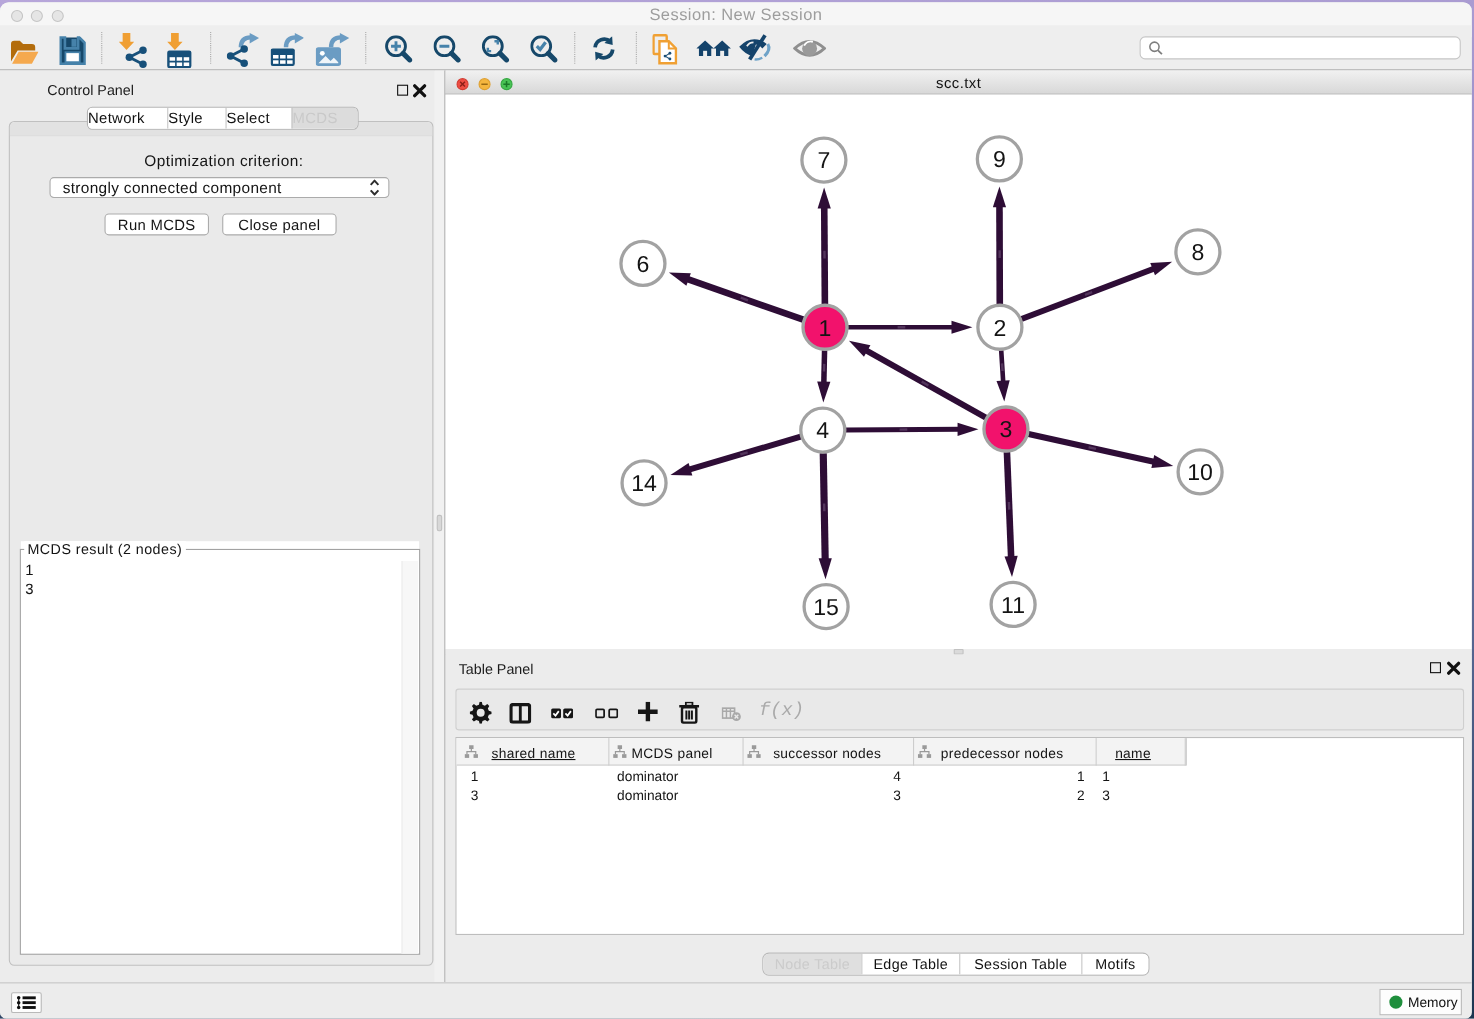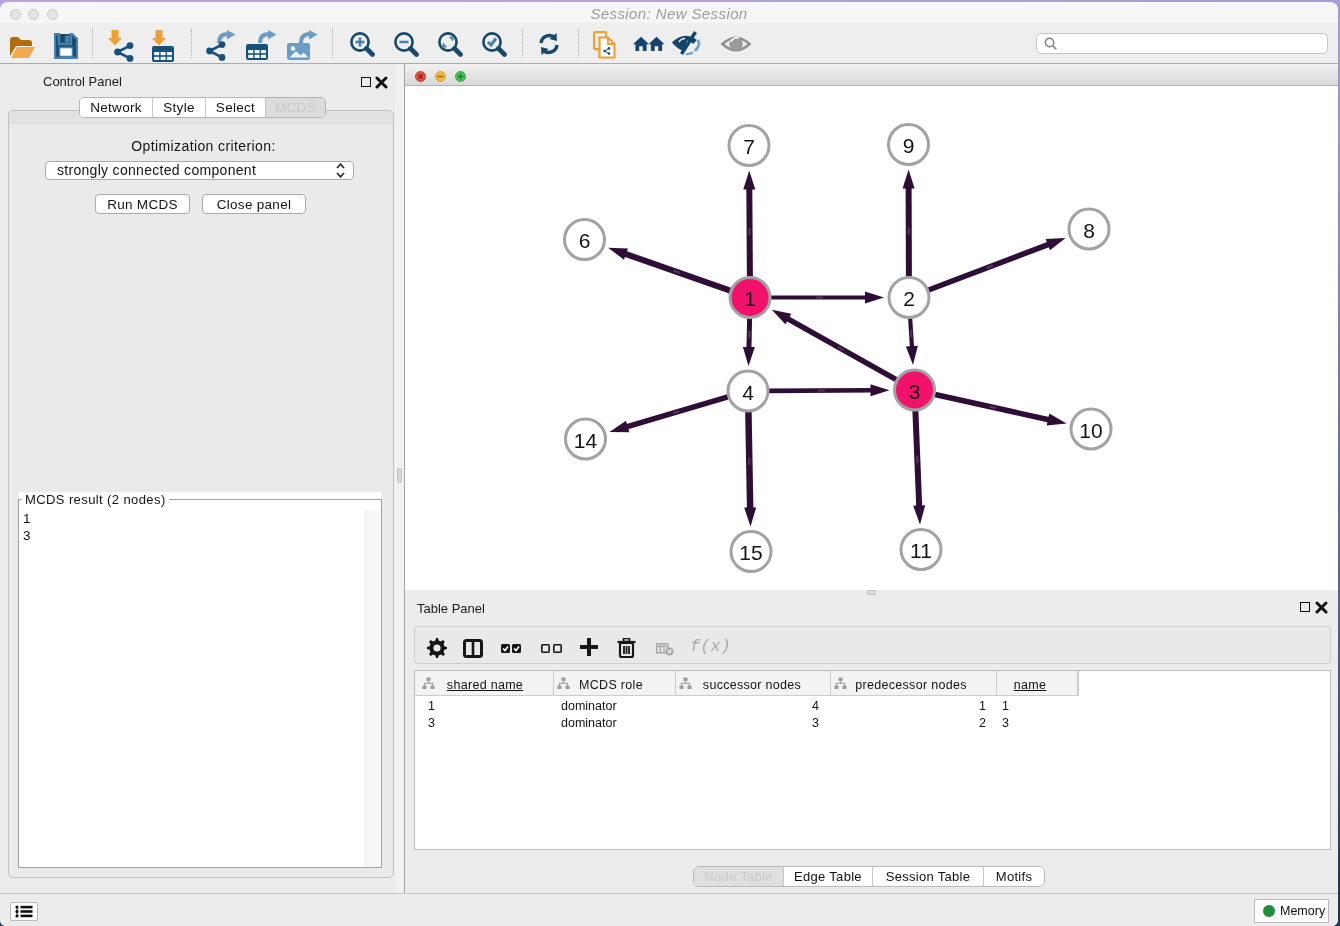--- a/index.html
+++ b/index.html
@@ -1,33 +1,33 @@
 <!DOCTYPE html>
 <html><head>
 <meta charset="utf-8">
 <style>
 html,body{margin:0;padding:0;width:1340px;height:926px;overflow:hidden;}
 body{background:linear-gradient(175deg,#b7a6da 0%,#9a8fc8 25%,#51628c 70%,#1c3550 100%);
 font-family:"Liberation Sans",sans-serif;}
 *{box-sizing:border-box;}
 #window{position:absolute;left:0;top:2px;width:1338px;height:924px;background:#ececec;
 border-radius:8px 8px 6px 6px;overflow:hidden;}
-#titlebar{position:absolute;left:0;top:0;width:1338px;height:33px;background:#f6f6f6;border-bottom:1px solid #c9c9c9;font-style:italic;}
+#titlebar{position:absolute;left:0;top:0;width:1338px;height:33px;background:#f6f6f6;border-bottom:1px solid #c9c9c9;}
 .tl{position:absolute;top:7px;width:11px;height:11px;border-radius:50%;background:#e5e5e5;border:1px solid #c5c5c5;}
 #wintitle{position:absolute;top:3px;left:0;width:1338px;text-align:center;font-size:15px;letter-spacing:0.4px;color:#9d9d9d;}
 #toolbar{position:absolute;left:0;top:21px;width:1338px;height:41px;background:#eeeeee;border-bottom:1px solid #ababab;}
 .tsep{position:absolute;top:6px;height:29px;width:0;border-left:1px dotted #a9a9a9;}
 .ticon{position:absolute;top:4px;}
 #searchbox{position:absolute;left:1036px;top:10px;width:292px;height:21px;background:#fff;border:1px solid #c6c6c6;border-radius:5px;}
 
 #leftpanel{position:absolute;left:0;top:62px;width:395px;height:829px;background:#ececec;}
 #cp-title{position:absolute;left:13px;top:10px;font-size:13px;color:#1b1b1b;margin-left:30px;}
 #cp-content{position:absolute;left:8px;top:46px;width:386px;height:768px;border:1px solid #c0c0c0;border-radius:5px;background:#eaeaea;}
 #cp-tabs{position:absolute;left:79px;top:33px;height:21px;display:flex;border:1px solid #b3b3b3;border-radius:5px;overflow:hidden;background:#fff;z-index:3;}
-.cptab{height:19px;line-height:19px;text-align:center;font-size:13.5px;letter-spacing:0.3px;color:#111;background:#fff;border-left:1px solid #c6c6c6;}
+.cptab{height:19px;line-height:19px;font-size:13.5px;letter-spacing:0.3px;color:#111;background:#fff;border-left:1px solid #c6c6c6;}
 .cptab:first-child{border-left:none;}
 #opt-label{position:absolute;left:12px;top:74px;width:383px;text-align:center;font-size:14px;letter-spacing:0.4px;color:#141414;}
 #cp-select{position:absolute;left:45px;top:97px;width:309px;height:19px;background:#fff;border:1px solid #ababab;border-radius:4px;font-size:14px;letter-spacing:0.3px;color:#141414;line-height:17px;padding-left:11px;}
 .btn{position:absolute;height:20px;background:#fff;border:1px solid #ababab;border-radius:4px;font-size:13.5px;letter-spacing:0.3px;color:#141414;text-align:center;line-height:19px;}
 #fieldset{position:absolute;left:18px;top:435px;width:364px;height:369px;border:1px solid #a2a2a2;background:#fff;}
 #fieldset-legend{position:absolute;left:22px;top:428px;font-size:13px;letter-spacing:0.4px;color:#141414;background:#fff;padding:0 3px;z-index:2;}
 #fs-scroll{position:absolute;right:1px;top:10px;width:15px;height:357px;background:#f7f7f7;border-left:1px solid #ececec;}
 #fs-text{position:absolute;left:23px;top:447px;z-index:2;font-size:13.5px;color:#141414;line-height:16.5px;}
 #splitterv{position:absolute;left:395px;top:62px;width:10px;height:829px;background:#f1f1f1;border-right:1px solid #a3a3a3;}
 #vknob{position:absolute;left:2px;top:404px;width:5px;height:15px;background:#d8d8d8;border:1px solid #c0c0c0;border-radius:2px;}
@@ -263,20 +263,21 @@
       <div class="tl2" style="left:30px;background:#f5b63e;border:1px solid #dfa133;">
           <svg width="9" height="9" viewBox="0 0 9 9" style="position:absolute;left:0;top:0;">
             <path d="M1.6 4.5 L7.4 4.5" stroke="#9a6a14" stroke-width="1.4"></path>
           </svg>
         </div>
       <div class="tl2" style="left:50px;background:#49c355;border:1px solid #35a842;">
           <svg width="9" height="9" viewBox="0 0 9 9" style="position:absolute;left:0;top:0;">
             <path d="M1.6 4.5 L7.4 4.5 M4.5 1.6 L4.5 7.4" stroke="#1a7a28" stroke-width="1.4"></path>
           </svg>
         </div>
+      <div id="net-title">scc.txt</div>
     </div>
     <div id="net-canvas">
       <svg width="933" height="504" viewBox="0 0 933 504">
           <line x1="344.9" y1="190.5" x2="344.3" y2="100.5" stroke="#2e0d36" stroke-width="6"></line>
 <polygon points="344.2,84.5 350.3,103.5 338.3,103.5" fill="#2e0d36"></polygon>
 <line x1="344.6" y1="149.0" x2="344.5" y2="142.0" stroke="#53355c" stroke-width="2.2"></line>
 <line x1="325.2" y1="204.6" x2="218.2" y2="167.1" stroke="#2e0d36" stroke-width="6"></line>
 <polygon points="203.1,161.8 223.0,162.4 219.0,173.7" fill="#2e0d36"></polygon>
 <line x1="275.0" y1="187.0" x2="268.4" y2="184.6" stroke="#53355c" stroke-width="2.2"></line>
 <line x1="366.0" y1="211.5" x2="463.0" y2="211.5" stroke="#2e0d36" stroke-width="4.2"></line>
@@ -413,21 +414,21 @@
             <rect x="8.5" y="8.6" width="4" height="3.4" fill="#9a9a9a"></rect>
             <path d="M6.5 4 L6.5 6.3 M2.5 8.6 L2.5 6.3 L10.5 6.3 L10.5 8.6" stroke="#9a9a9a" stroke-width="1.1" fill="none"></path>
           </svg>
 <svg style="position:absolute;left:419px;top:6px;" width="13" height="13" viewBox="0 0 13 13">
             <rect x="4.5" y="0.5" width="4" height="3.4" fill="#9a9a9a"></rect>
             <rect x="0.5" y="8.6" width="4" height="3.4" fill="#9a9a9a"></rect>
             <rect x="8.5" y="8.6" width="4" height="3.4" fill="#9a9a9a"></rect>
             <path d="M6.5 4 L6.5 6.3 M2.5 8.6 L2.5 6.3 L10.5 6.3 L10.5 8.6" stroke="#9a9a9a" stroke-width="1.1" fill="none"></path>
           </svg>
 <div class="htxt" style="left:-10px;width:160px;text-align:center;text-decoration:underline;">shared name</div>
-<div class="htxt" style="left:116px;width:160px;text-align:center;">MCDS role</div>
+<div class="htxt" style="left:116px;width:160px;text-align:center;">MCDS panel</div>
 <div class="htxt" style="left:257px;width:160px;text-align:center;">successor nodes</div>
 <div class="htxt" style="left:416px;width:160px;text-align:center;">predecessor nodes</div>
 <div class="htxt" style="left:535px;width:160px;text-align:center;text-decoration:underline;">name</div>
       </div>
       <div class="cell" style="left:13px;top:28px;">1</div>
 <div class="cell" style="left:146px;top:28px;">dominator</div>
 <div class="cell" style="left:344px;top:28px;width:60px;text-align:right;">4</div>
 <div class="cell" style="left:511px;top:28px;width:60px;text-align:right;">1</div>
 <div class="cell" style="left:587px;top:28px;">1</div>
 <div class="cell" style="left:13px;top:45px;">3</div>

